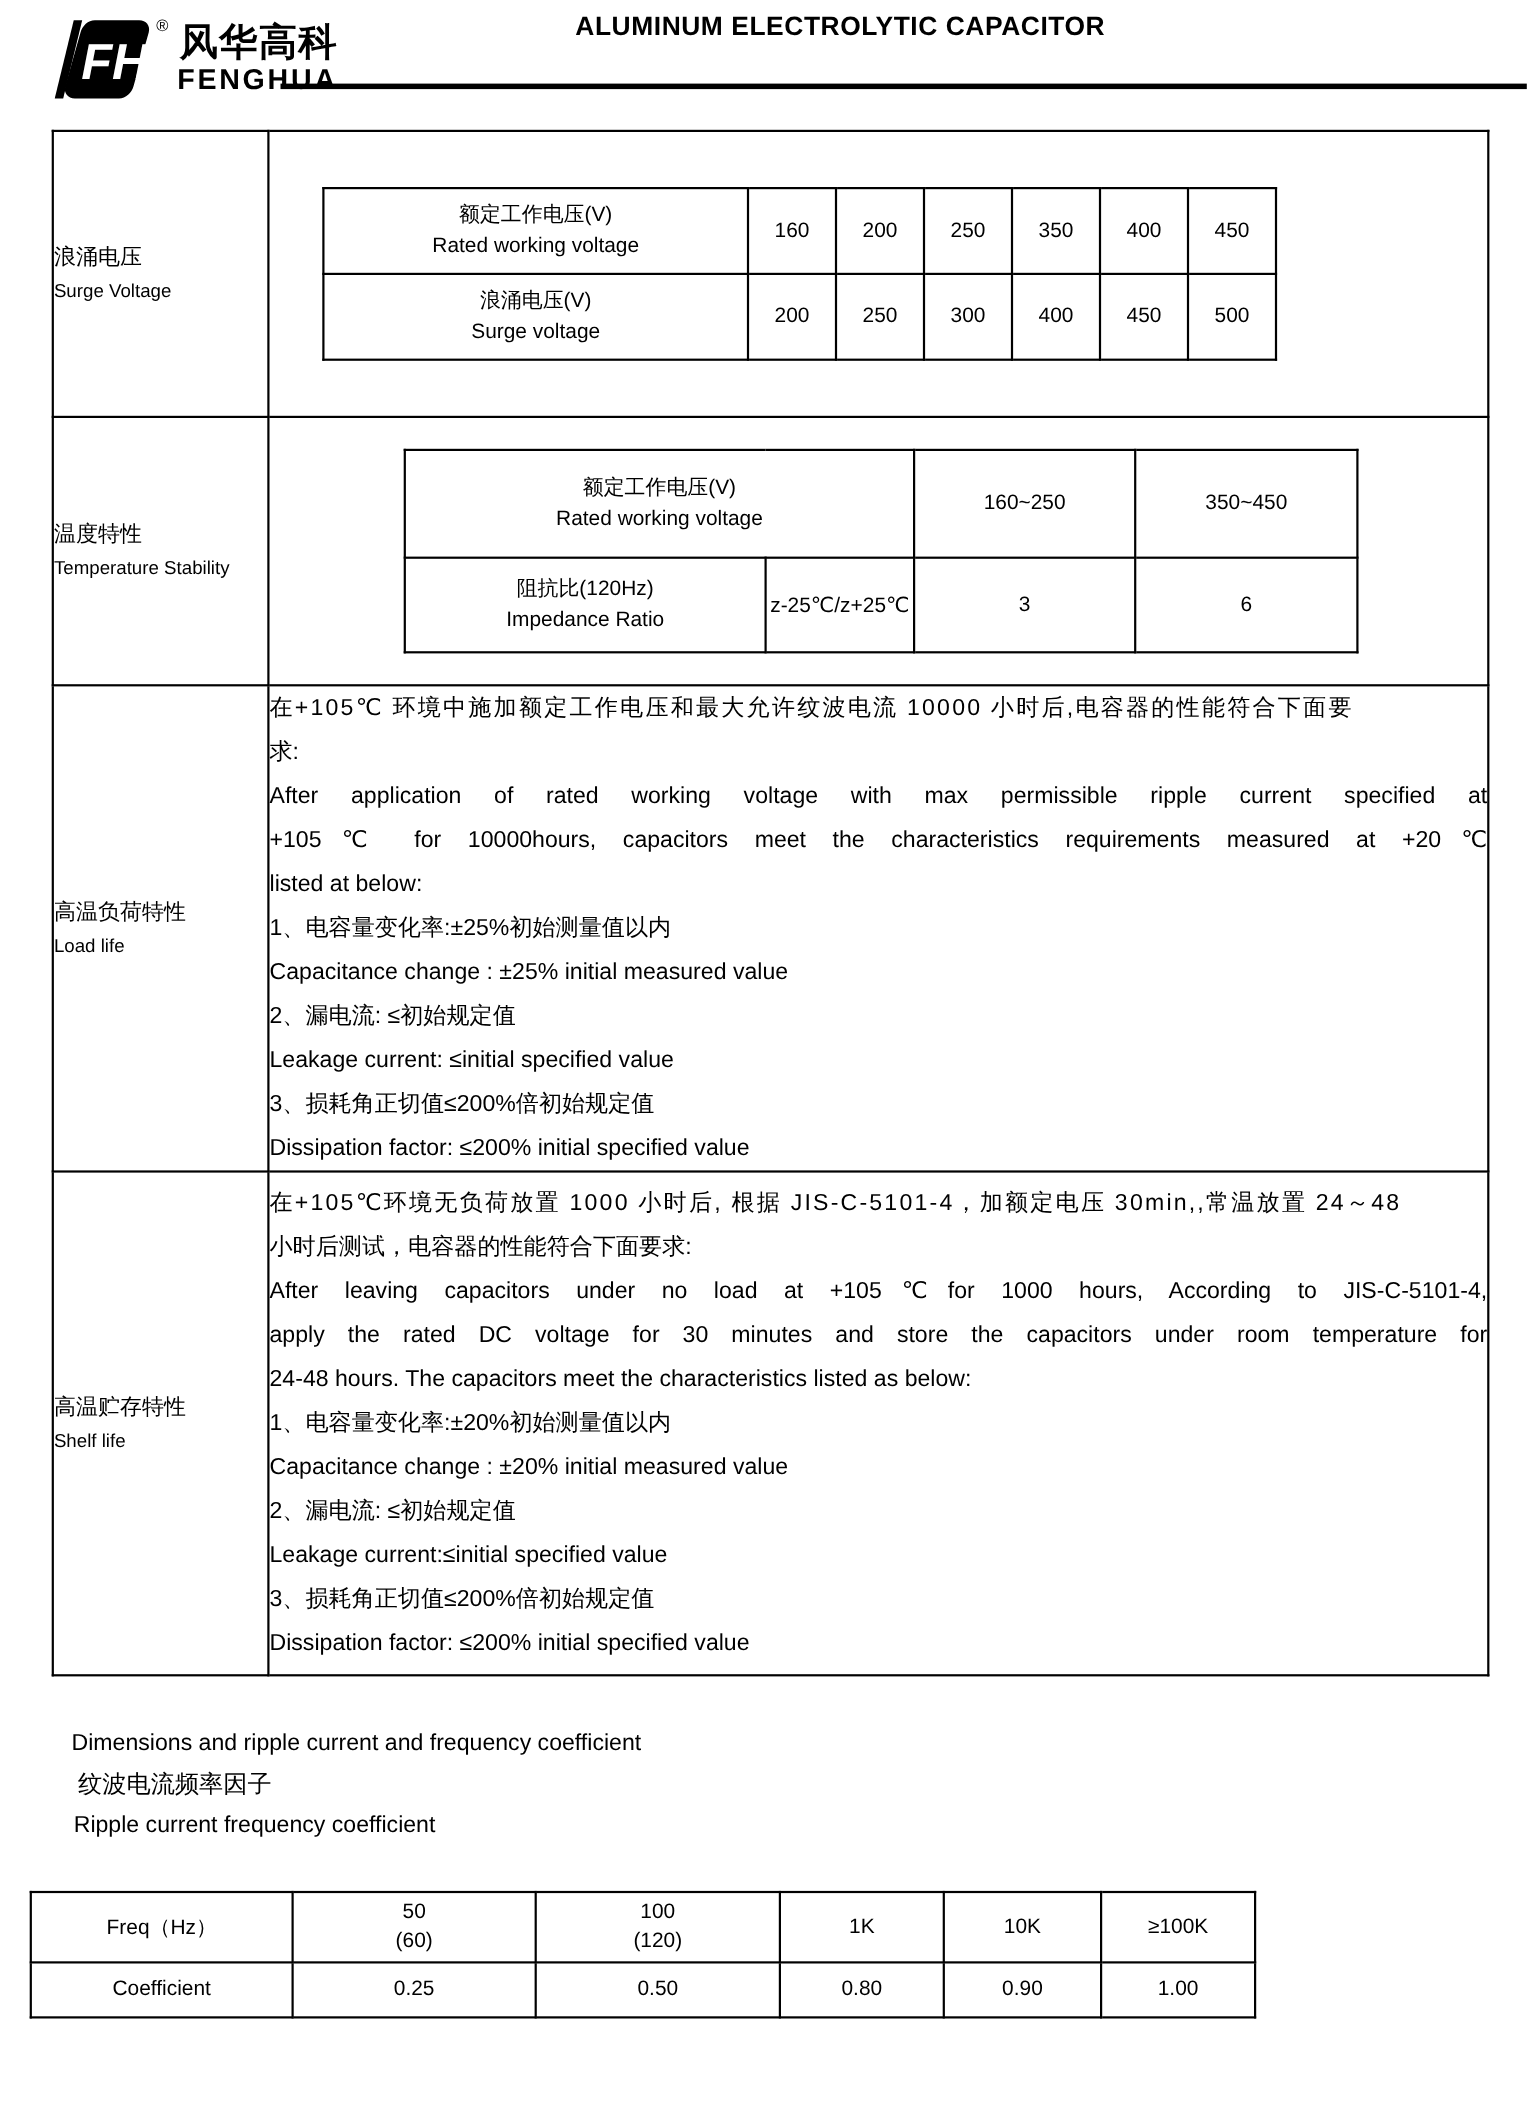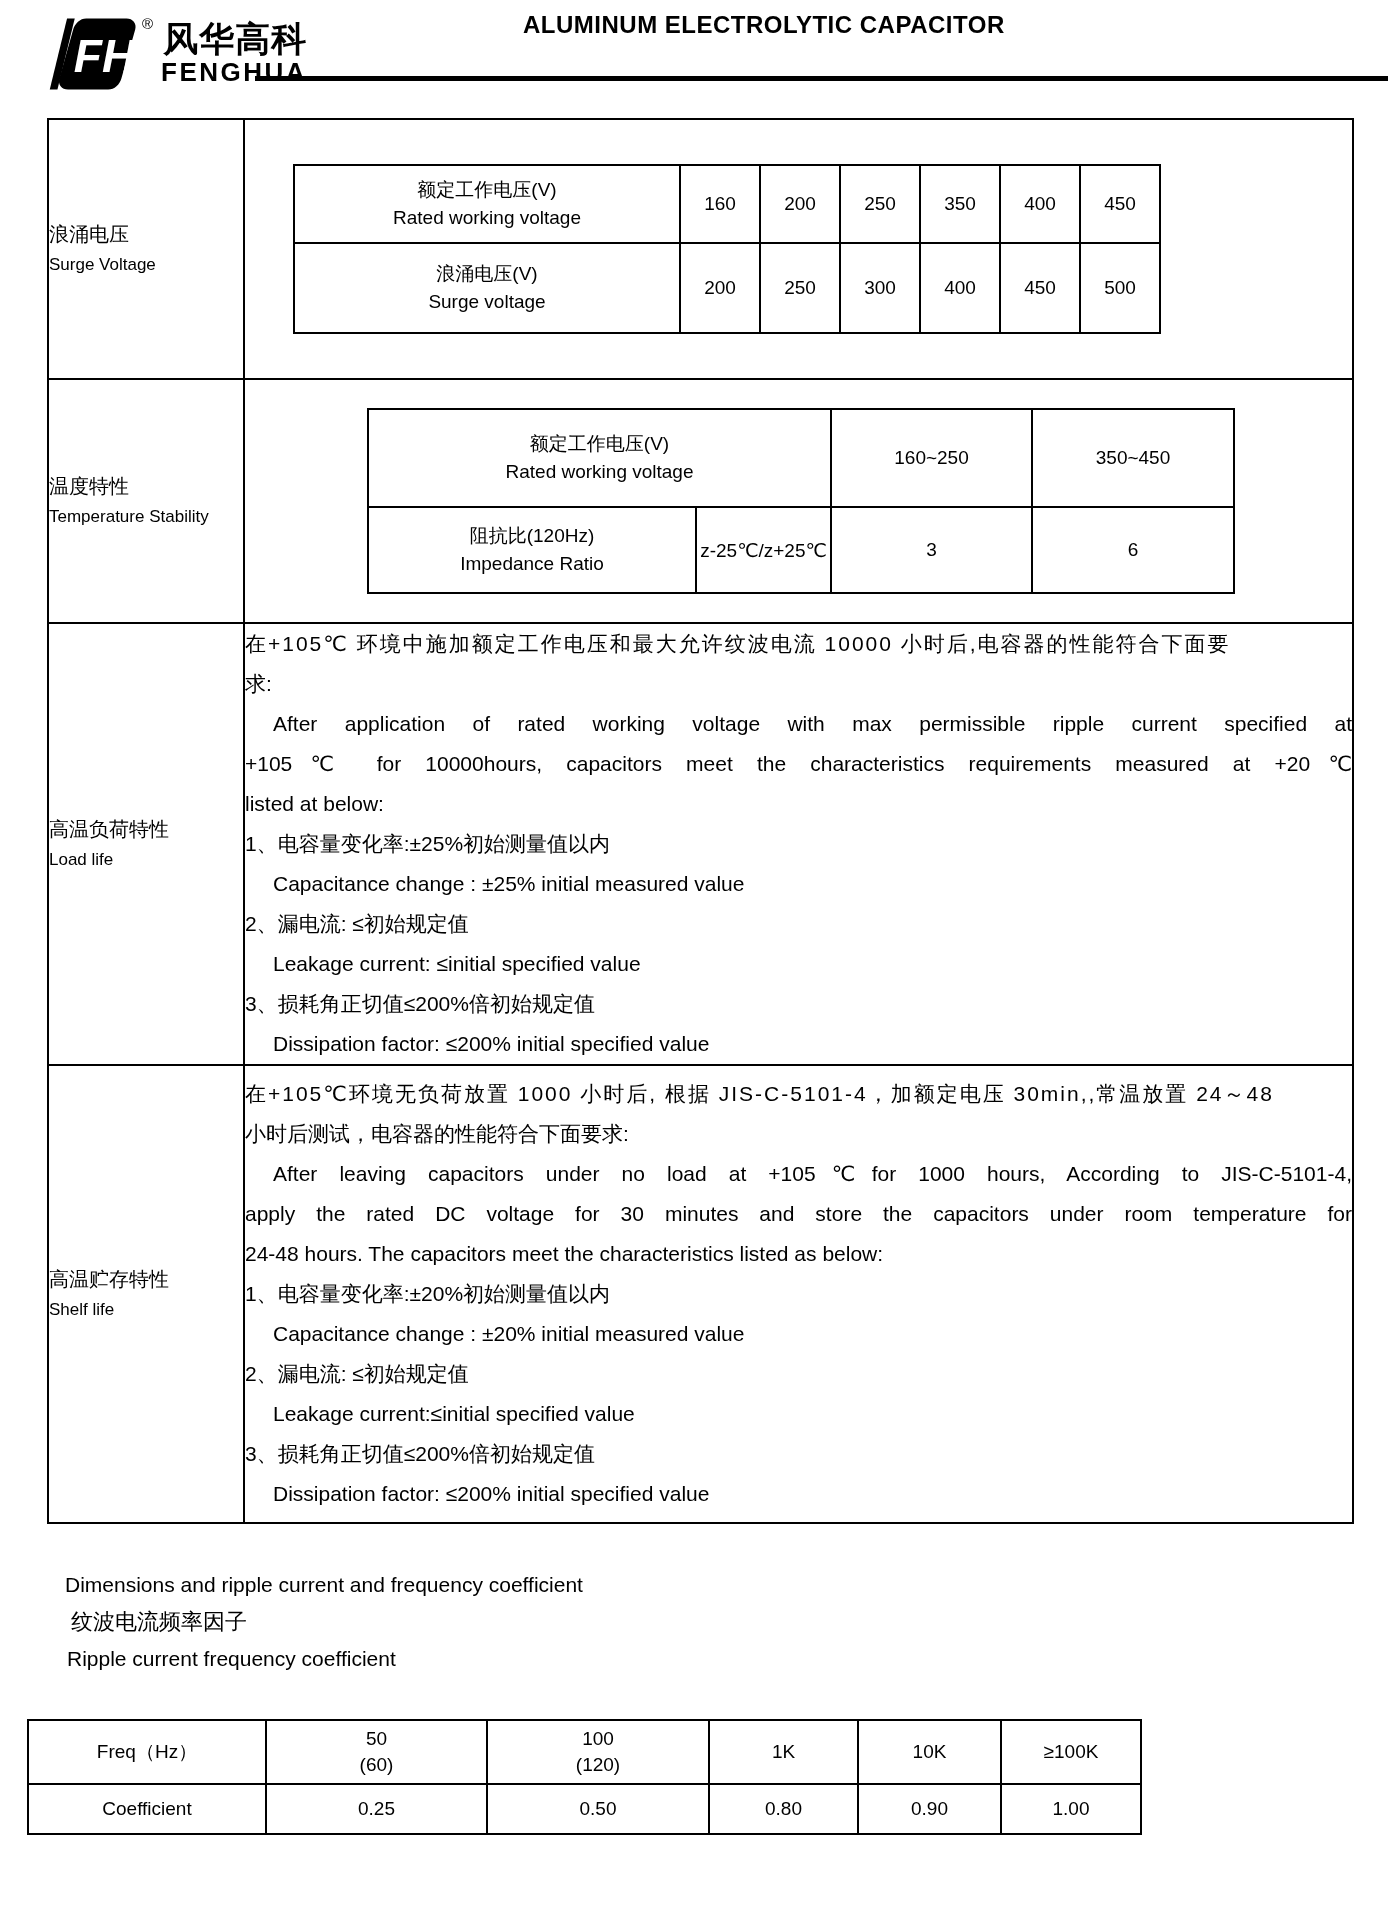--- a/index.html
+++ b/index.html
@@ -28,21 +28,21 @@
   .spec > tbody > tr > td{border:2px solid #000;vertical-align:middle;padding:0;}
   .rowlabel{}
   .rl-cn{font-size:20px;line-height:32px;}
   .rl-en{font-size:17px;line-height:30px;}
   .inner td{border:2px solid #000;text-align:center;vertical-align:middle;font-size:19px;}
   .inner .cell2 div{line-height:28px;}
   .surge-inner{width:866px;margin-left:48px;}
   .temp-inner{width:866px;margin-left:122px;}
   .textcell{padding:8px 14px 4px 14px;margin-top:36px;}
   .tline{font-size:21px;line-height:40px;white-space:nowrap;}
-  .tline.ind{padding-left:28px;}
+  .tline.ind{}
   .tline.just{white-space:normal;text-align:justify;text-align-last:justify;}
   .tline.wide{letter-spacing:2px;}
 
   
   .sechead{margin:42px 0 0 47px;}
   .sh1{font-size:23px;line-height:38px;}
   .sh2{font-size:21px;line-height:37px;padding-left:18px;}
   .sh3{font-size:22px;line-height:37px;padding-left:24px;}
   .sh4{font-size:21px;line-height:37px;padding-left:20px;}
 
@@ -102,21 +102,21 @@
                   <div>额定工作电压(V)</div>
                   <div>Rated working voltage</div>
                 </td>
                 <td>160</td>
                 <td>200</td>
                 <td>250</td>
                 <td>350</td>
                 <td>400</td>
                 <td>450</td>
               </tr>
-              <tr style="height:90px">
+              <tr style="height:78px">
                 <td class="cell2">
                   <div>浪涌电压(V)</div>
                   <div>Surge voltage</div>
                 </td>
                 <td>200</td>
                 <td>250</td>
                 <td>300</td>
                 <td>400</td>
                 <td>450</td>
                 <td>500</td>

